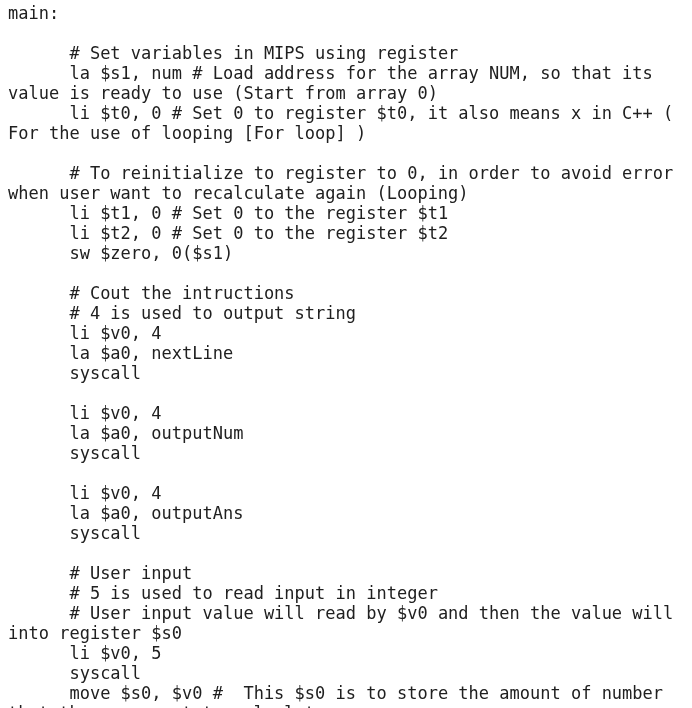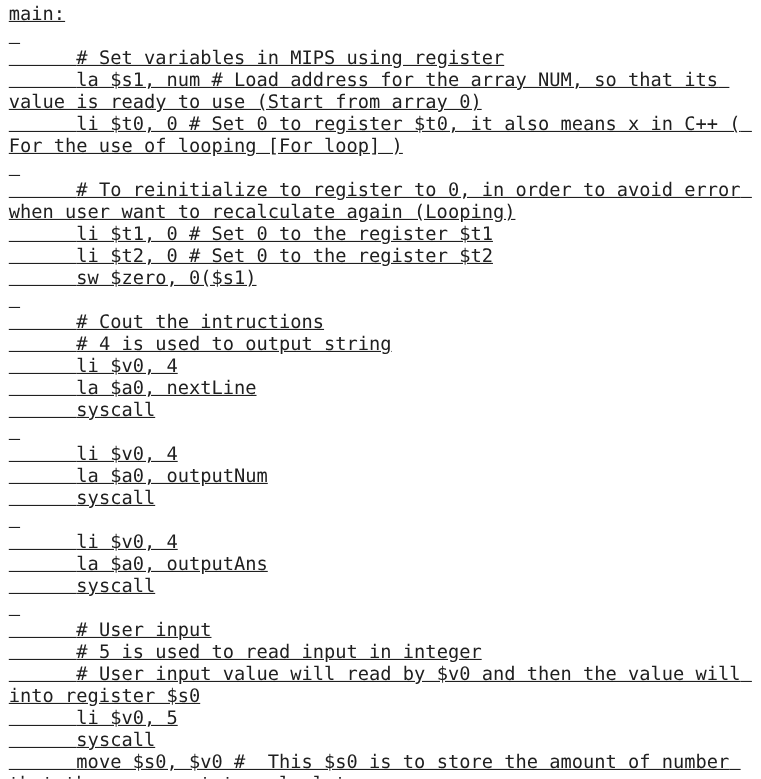--- a/index.html
+++ b/index.html
@@ -25,19 +25,18 @@
     white-space: pre-wrap;
     word-break: break-word;
     overflow-wrap: break-word;
     letter-spacing: 0px;
     -webkit-font-smoothing: none;
   }
   .code-line {
     display: block;
     min-height: 20px;
     white-space: pre-wrap;
-    text-decoration: underline;
   }
 </style>
 </head>
 <body>
 
 <pre id="code-listing" style="background: rgb(255, 255, 255); color: rgb(32, 32, 32);"><span class="code-line">main:</span><span class="code-line">&nbsp;</span><span class="code-line">      # Set variables in MIPS using register</span><span class="code-line">      la $s1, num # Load address for the array NUM, so that its value is ready to use (Start from array 0)</span><span class="code-line">      li $t0, 0 # Set 0 to register $t0, it also means x in C++ ( For the use of looping [For loop] )</span><span class="code-line">&nbsp;</span><span class="code-line">      # To reinitialize to register to 0, in order to avoid error when user want to recalculate again (Looping)</span><span class="code-line">      li $t1, 0 # Set 0 to the register $t1</span><span class="code-line">      li $t2, 0 # Set 0 to the register $t2</span><span class="code-line">      sw $zero, 0($s1)</span><span class="code-line">&nbsp;</span><span class="code-line">      # Cout the intructions</span><span class="code-line">      # 4 is used to output string</span><span class="code-line">      li $v0, 4</span><span class="code-line">      la $a0, nextLine</span><span class="code-line">      syscall</span><span class="code-line">&nbsp;</span><span class="code-line">      li $v0, 4</span><span class="code-line">      la $a0, outputNum</span><span class="code-line">      syscall</span><span class="code-line">&nbsp;</span><span class="code-line">      li $v0, 4</span><span class="code-line">      la $a0, outputAns</span><span class="code-line">      syscall</span><span class="code-line">&nbsp;</span><span class="code-line">      # User input</span><span class="code-line">      # 5 is used to read input in integer</span><span class="code-line">      # User input value will read by $v0 and then the value will into register $s0</span><span class="code-line">      li $v0, 5</span><span class="code-line">      syscall</span><span class="code-line">      move $s0, $v0 #  This $s0 is to store the amount of number that the user want to calculate</span></pre>
 
 </body></html>

